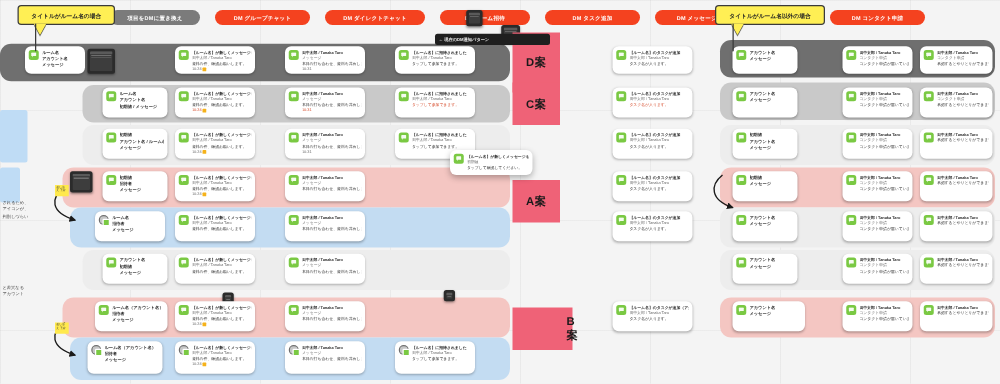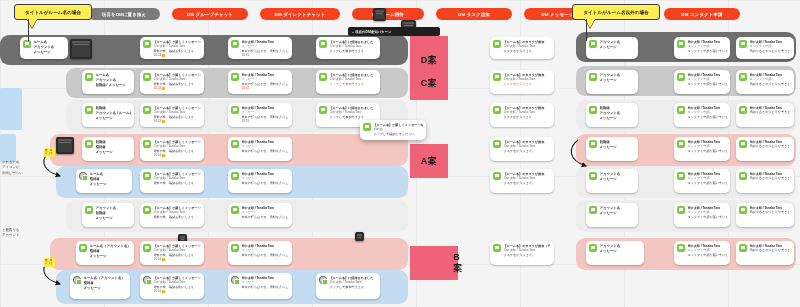--- a/index.html
+++ b/index.html
@@ -741,21 +741,21 @@
         <div class="appicon avatar"></div>
         <div class="body">
           <div class="ln b">【ルーム名】に招待されました</div>
           <div class="ln mut">田中太郎 / Tanaka Taro</div>
           <div class="ln ">タップして参加できます。</div>
         </div>
       </div>
     </div>
 
   <div id="letter-chips">
-      <div class="letter-chip" style="left: 410px; top: 26px; width: 38px; height: 48px; margin-top: 10px;">D案</div>
+      <div class="letter-chip" style="left: 410px; top: 26px; width: 38px; height: 48px;">D案</div>
       <div class="letter-chip" style="left: 410px; top: 66px; width: 38px; height: 34px;">C案</div>
       <div class="letter-chip" style="left: 410px; top: 144px; width: 38px; height: 34px;">A案</div>
       <div class="letter-chip" style="left: 410px; top: 246px; width: 38px; height: 34px; padding-left: 48px;">B案</div>
     </div>
 
   <div id="stickies">
       <div class="sticky" style="left: 44px; top: 148px; width: 11px; height: 9px;">差し替え
 予定</div>
       <div class="sticky" style="left: 44px; top: 258px; width: 11px; height: 9px;">差し替え
 予定</div>

